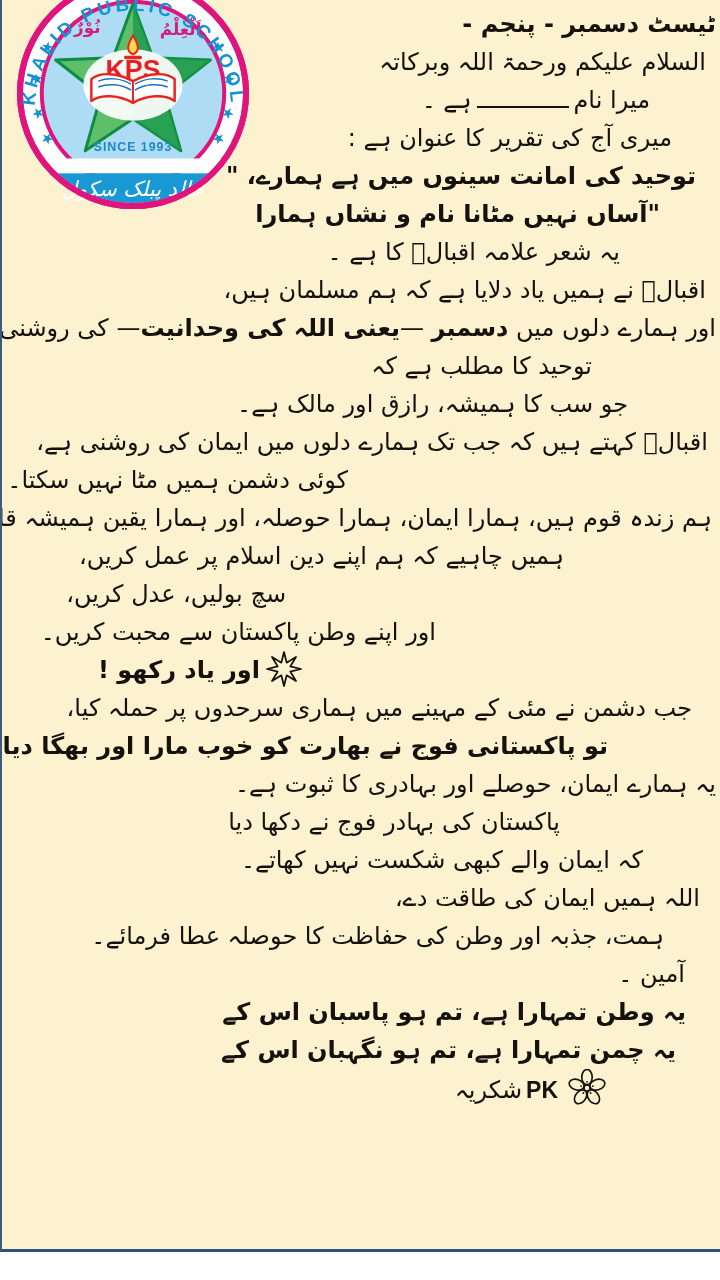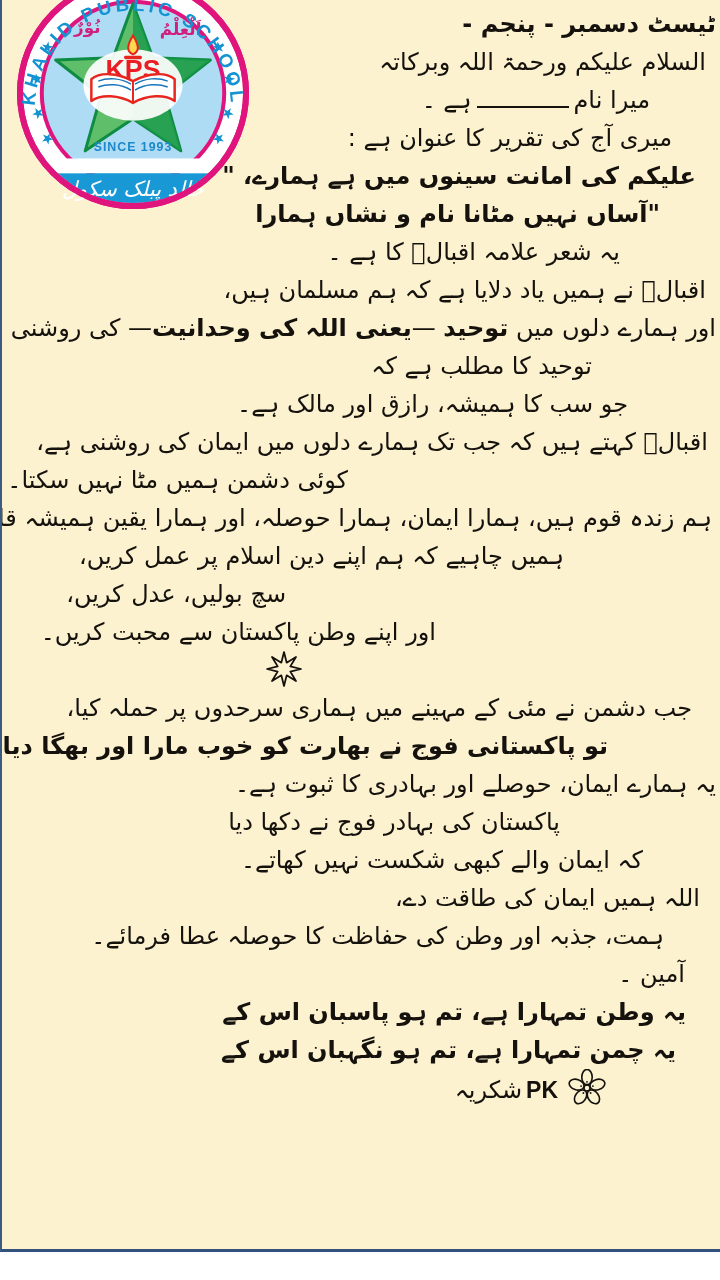--- a/index.html
+++ b/index.html
@@ -77,36 +77,36 @@
         <text x="120" y="27" transform="rotate(102 120 120)">★</text>
         <text x="120" y="27" transform="rotate(118 120 120)">★</text>
       </g>
     </svg>
 
     <div class="content">
       <div class="line b" style="padding-right:4px">ٹیسٹ دسمبر - پنجم -</div>
       <div class="line" style="padding-right:14px">السلام علیکم ورحمۃ اللہ وبرکاتہ</div>
       <div class="line" style="padding-right:70px"><span>میرا نام</span><span class="blank"></span><span>ہے ۔</span></div>
       <div class="line" style="padding-right:48px">میری آج کی تقریر کا عنوان ہے :</div>
-      <div class="line b" style="padding-right:24px">علیکم کی امانت سینوں میں ہے ہمارے، "</div>
+      <div class="line b" style="padding-right:24px">توحید کی امانت سینوں میں ہے ہمارے، "</div>
       <div class="line b" style="padding-right:60px">"آساں نہیں مٹانا نام و نشاں ہمارا</div>
       <div class="line" style="padding-right:100px">یہ شعر علامہ اقبالؒ کا ہے ۔</div>
       <div class="line" style="padding-right:14px">اقبالؒ نے ہمیں یاد دلایا ہے کہ ہم مسلمان ہیں،</div>
-      <div class="line" style="padding-right:4px"><span>اور ہمارے دلوں میں</span> <span class="b">توحید</span> <span>—</span><span class="b">یعنی اللہ کی وحدانیت</span><span>—</span> <span>کی روشنی ہے۔</span></div>
+      <div class="line" style="padding-right:4px"><span>اور ہمارے دلوں میں</span> <span class="b">دسمبر</span> <span>—</span><span class="b">یعنی اللہ کی وحدانیت</span><span>—</span> <span>کی روشنی ہے۔</span></div>
       <div class="line" style="padding-right:128px">توحید کا مطلب ہے کہ</div>
       <div class="line" style="padding-right:92px">جو سب کا ہمیشہ، رازق اور مالک ہے۔</div>
       <div class="line" style="padding-right:12px">اقبالؒ کہتے ہیں کہ جب تک ہمارے دلوں میں ایمان کی روشنی ہے،</div>
       <div class="line" style="padding-right:372px">کوئی دشمن ہمیں مٹا نہیں سکتا۔</div>
       <div class="line" style="padding-right:8px">ہم زندہ قوم ہیں، ہمارا ایمان، ہمارا حوصلہ، اور ہمارا یقین ہمیشہ قائم رہے گا۔</div>
       <div class="line" style="padding-right:156px">ہمیں چاہیے کہ ہم اپنے دین اسلام پر عمل کریں،</div>
       <div class="line" style="padding-right:434px">سچ بولیں، عدل کریں،</div>
       <div class="line" style="padding-right:284px">اور اپنے وطن پاکستان سے محبت کریں۔</div>
       <div class="line b" style="padding-right:412px"><span class="inline-icon"><svg width="36" height="36" viewBox="0 0 34 34">
               <polygon points="17,1 19.5,11 28.3,5.7 23,14.5 33,17 23,19.5 28.3,28.3 19.5,23 17,33 14.5,23 5.7,28.3 11,19.5 1,17 11,14.5 5.7,5.7 14.5,11" fill="none" stroke="#15110d" stroke-width="1.7" stroke-linejoin="round"></polygon>
-            </svg></span></div>
+            </svg></span><span>اور یاد رکھو !</span></div>
       <div class="line" style="padding-right:28px">جب دشمن نے مئی کے مہینے میں ہماری سرحدوں پر حملہ کیا،</div>
       <div class="line b" style="padding-right:112px">تو پاکستانی فوج نے بھارت کو خوب مارا اور بھگا دیا !</div>
       <div class="line" style="padding-right:4px">یہ ہمارے ایمان، حوصلے اور بہادری کا ثبوت ہے۔</div>
       <div class="line" style="padding-right:160px">پاکستان کی بہادر فوج نے دکھا دیا</div>
       <div class="line" style="padding-right:77px">کہ ایمان والے کبھی شکست نہیں کھاتے۔</div>
       <div class="line" style="padding-right:20px">اللہ ہمیں ایمان کی طاقت دے،</div>
       <div class="line" style="padding-right:56px">ہمت، جذبہ اور وطن کی حفاظت کا حوصلہ عطا فرمائے۔</div>
       <div class="line" style="padding-right:35px">آمین ۔</div>
       <div class="line b" style="padding-right:34px">یہ وطن تمہارا ہے، تم ہو پاسبان اس کے</div>
       <div class="line b" style="padding-right:44px">یہ چمن تمہارا ہے، تم ہو نگہبان اس کے</div>

